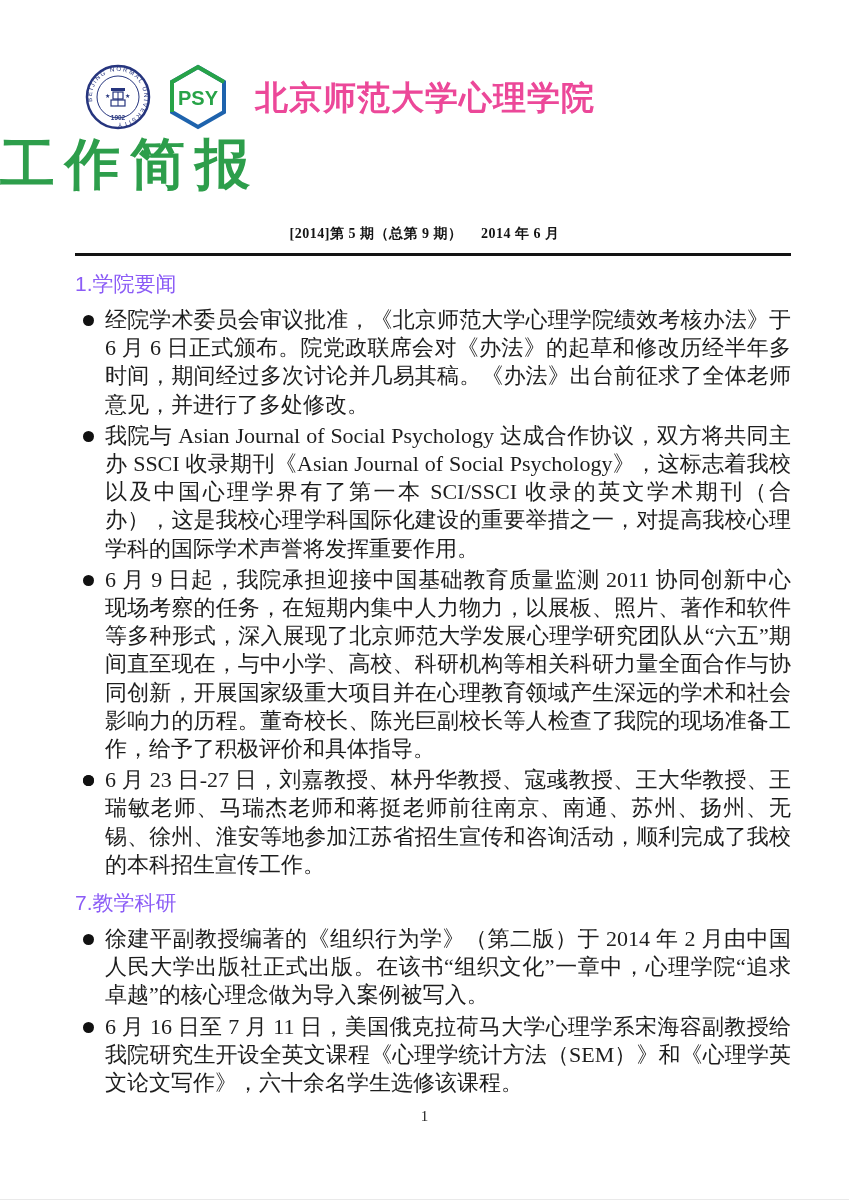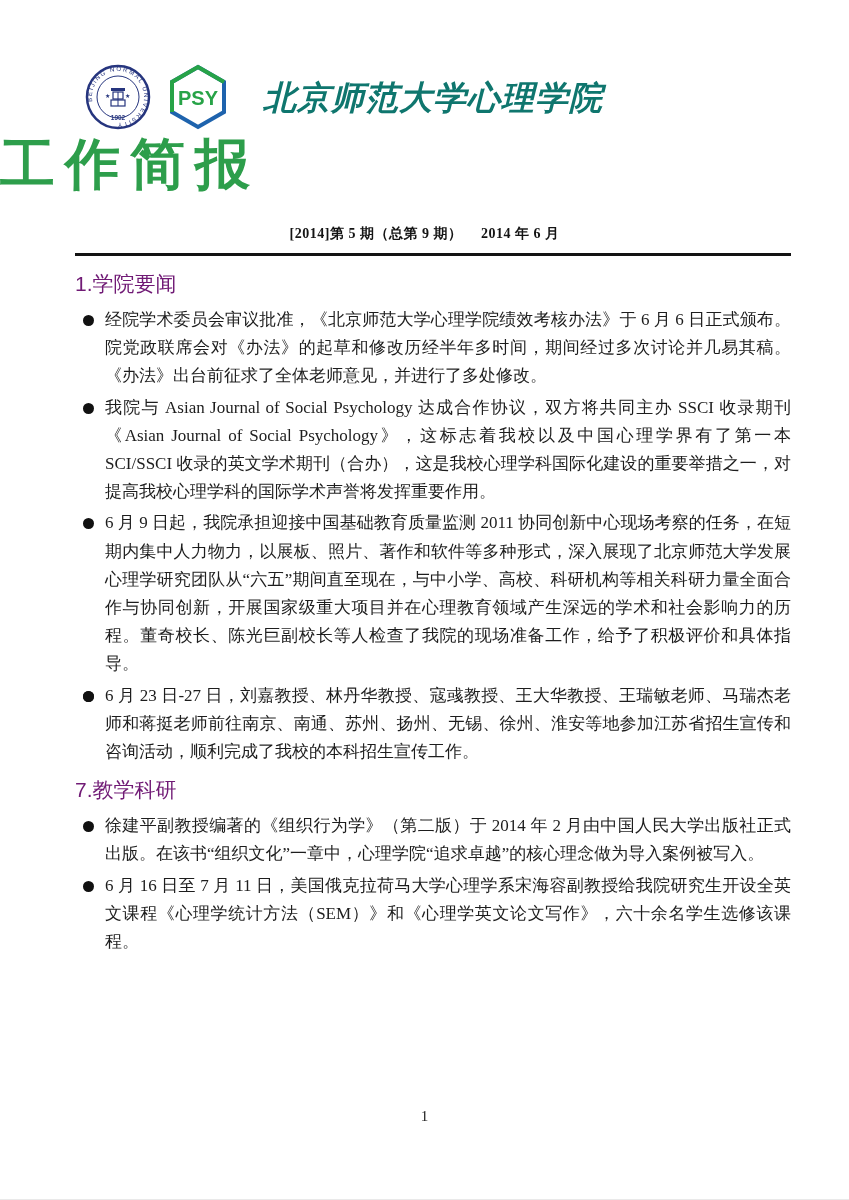--- a/index.html
+++ b/index.html
@@ -11,25 +11,24 @@
     font-family:"Liberation Serif","DejaVu Serif",serif;
     border-bottom:1px solid #e9e9e9;
     box-sizing:border-box;
   }
   
   .logos{
     position:absolute;left:85px;top:64px;
     display:flex;align-items:center;gap:16px;
   }
   .org-title{
-    position:absolute;left:263px;top:76px;
+    position:absolute;left:255px;top:76px;
     font-size:33px;font-weight:bold;
-    color:#0f766e;letter-spacing:1px;
+    color:#ec4899;letter-spacing:1px;
     white-space:nowrap;
-    font-style:italic;
   }
   .doc-title{
     position:absolute;left:0;top:128px;width:100%;
     text-align:left;
     font-size:55px;font-weight:bold;
     color:#2d9e4b;letter-spacing:10px;
   }
   .issue-line{
     position:absolute;left:0;top:225px;width:100%;
     text-align:center;
@@ -40,32 +39,32 @@
     position:absolute;left:75px;top:253px;
     width:716px;height:3px;background:#131313;
   }
   
   .content{
     position:absolute;left:75px;top:260px;width:716px;
   }
   .section-heading{
     font-family:"Liberation Sans","DejaVu Sans",sans-serif;
     font-weight:400;
-    color:#701a75;
+    color:#8b5cf6;
     font-size:21px;
     margin:10px 0 8px 0;
   }
   .bullet-list{
     list-style:none;margin:0 0 6px 0;padding:0;
   }
   .bullet-item{
     position:relative;
     padding-left:30px;
     text-align:justify;
-    font-size:17px;
+    font-size:22px;
     line-height:28.2px;
     color:#1d1d1d;
     margin-bottom:3px;
   }
   .bullet-dot{
     position:absolute;left:8px;top:9px;
     width:11px;height:11px;border-radius:50%;
     background:#111;
   }
   

